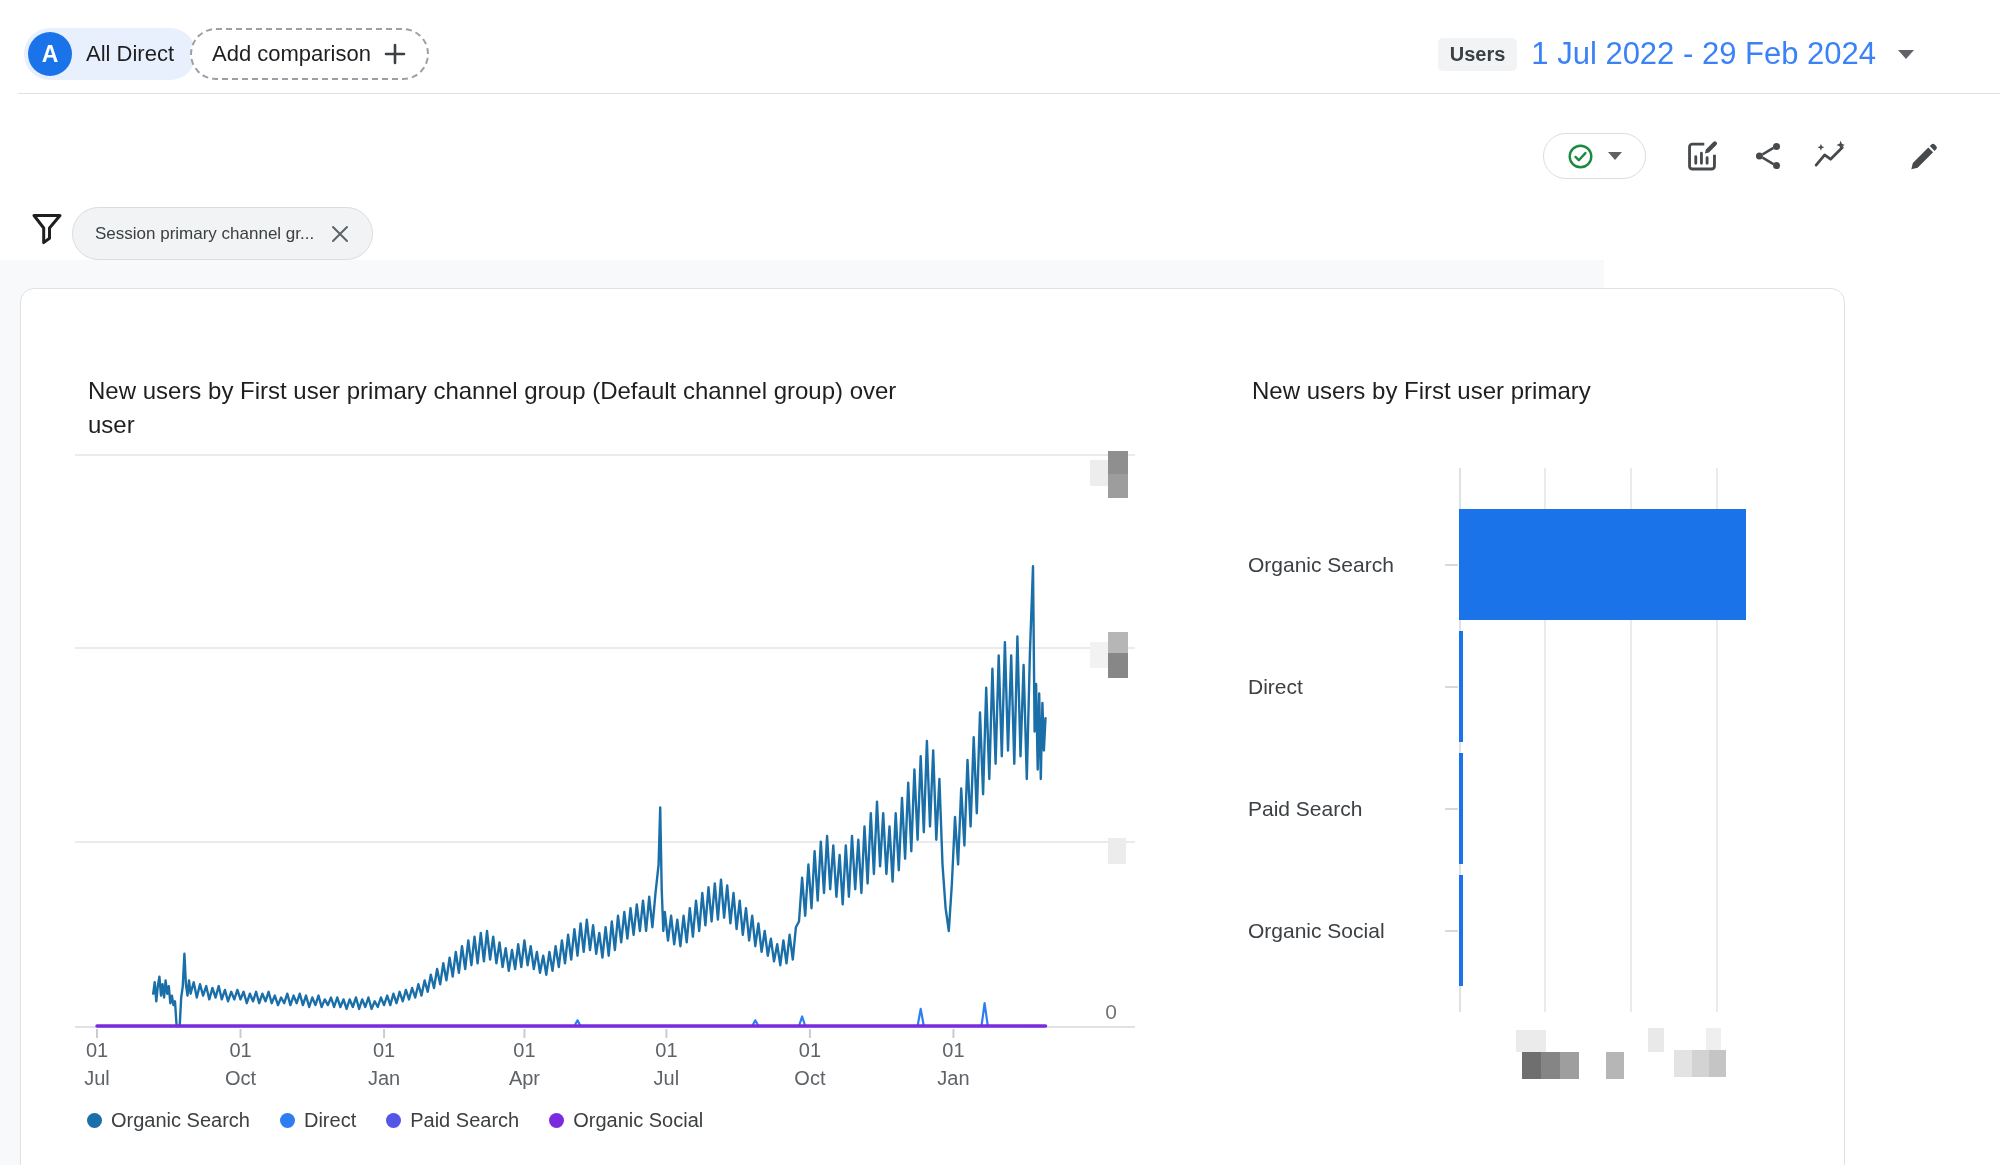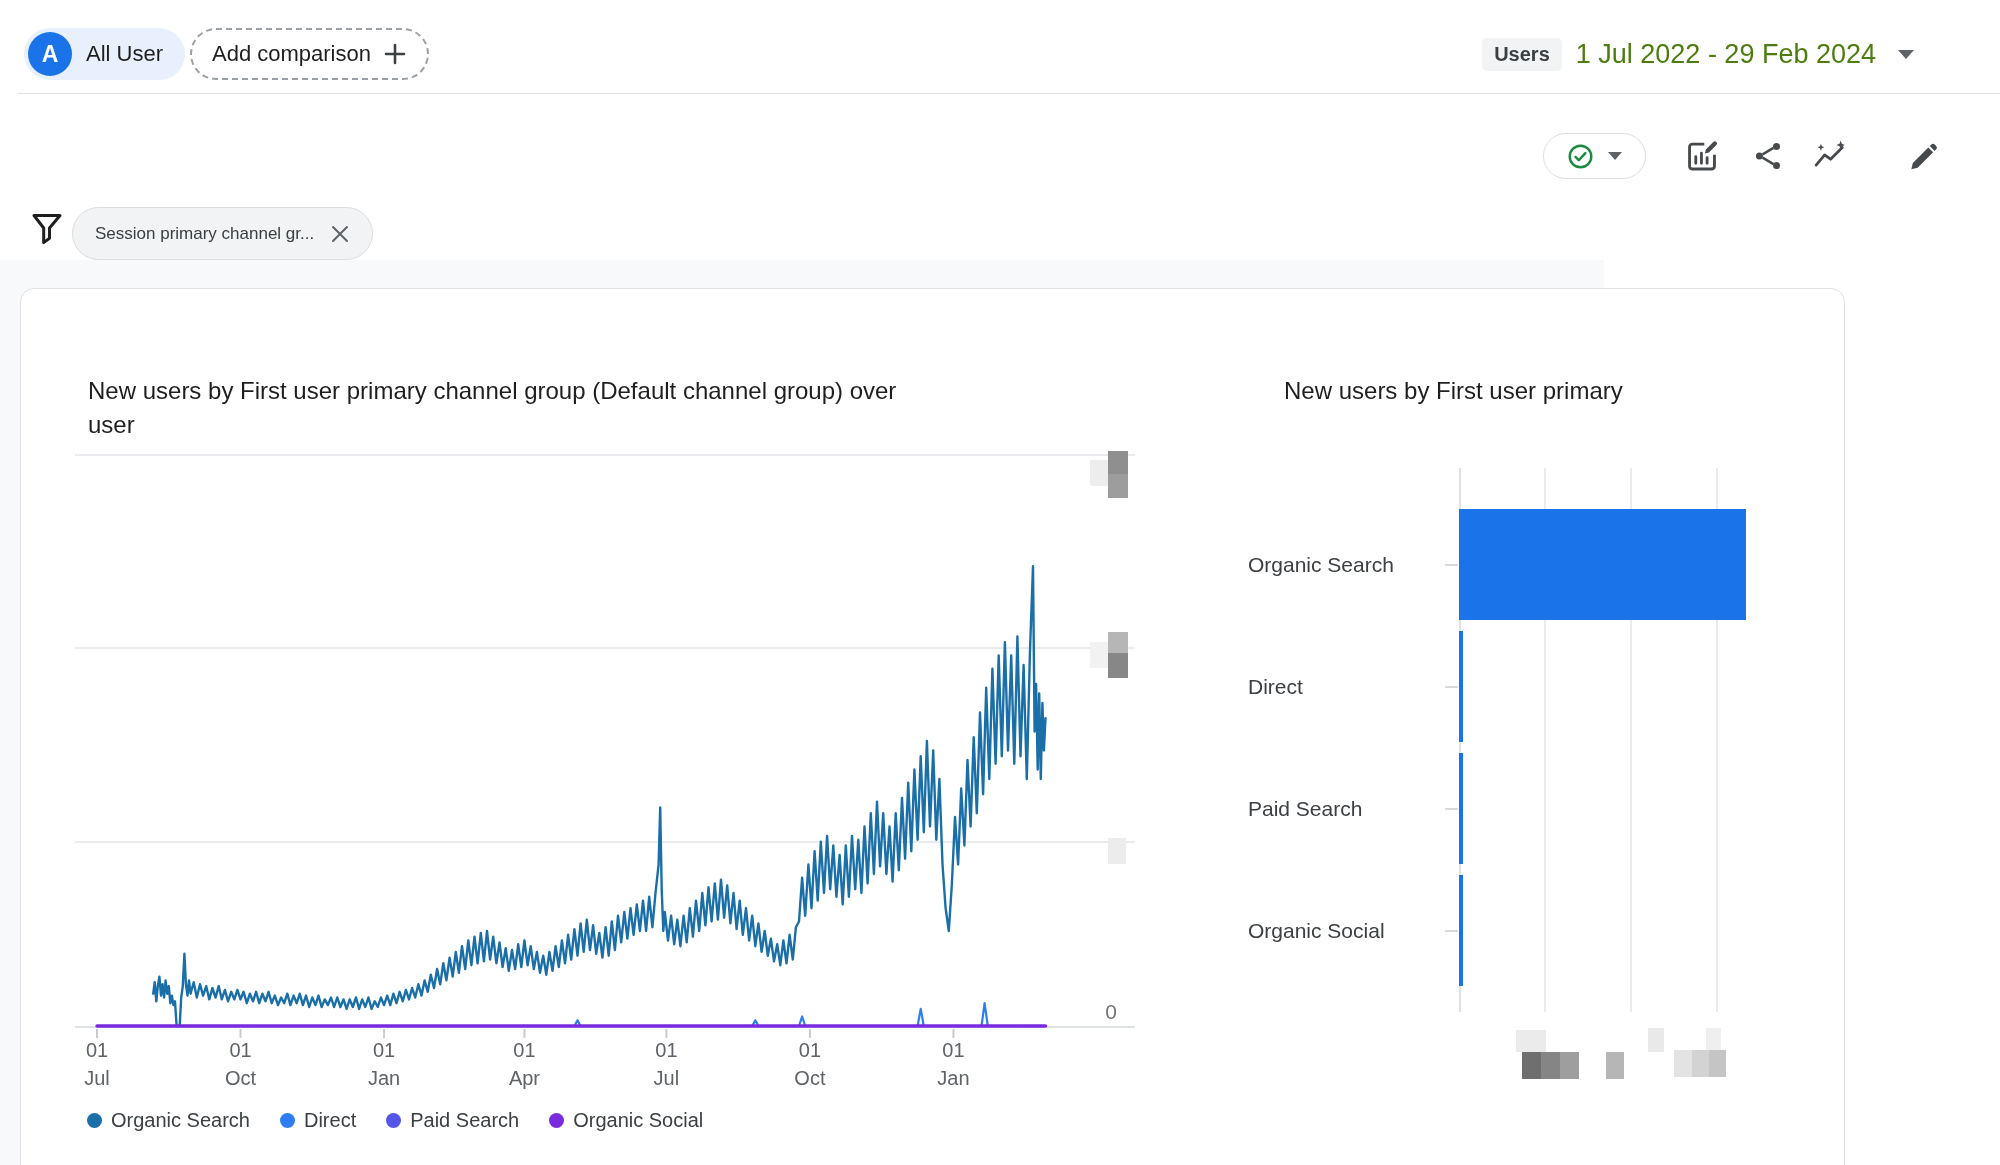--- a/index.html
+++ b/index.html
@@ -13,21 +13,21 @@
   .seg-pill{position:absolute;top:28px;height:52px;display:flex;align-items:center;
             background:#e8f0fe;border-radius:26px;padding:0 22px 0 4px;box-sizing:border-box;cursor:pointer;}
   .avatar{width:44px;height:44px;border-radius:50%;display:flex;align-items:center;justify-content:center;
           color:#fff;font-size:23px;font-weight:700;}
   .seg-label{margin-left:14px;font-size:22px;font-weight:500;color:#1f1f1f;}
   .add-cmp{position:absolute;left:190px;top:28px;height:52px;display:flex;align-items:center;gap:12px;
            border:2px dashed #9aa0a6;border-radius:26px;padding:0 20px;box-sizing:border-box;background:#fff;cursor:pointer;}
   .add-cmp span{font-size:22px;font-weight:500;color:#1f1f1f;}
   .daterange{position:absolute;top:28px;right:86px;height:52px;display:flex;align-items:center;cursor:pointer;}
   .custom-badge{background:#f1f3f4;border-radius:5px;padding:5px 12px;font-size:20px;font-weight:600;color:#3c4043;}
-  .date-text{margin-left:14px;font-size:27px;font-weight:500;color:#4d7c0f;}
+  .date-text{margin-left:14px;font-size:31px;font-weight:500;color:#3b82f6;}
   .caret{width:0;height:0;border-left:8px solid transparent;border-right:8px solid transparent;
          border-top:9px solid #5f6368;margin-left:22px;}
 
   
   .page-title{position:absolute;left:20px;top:136px;font-size:42px;font-weight:400;letter-spacing:0.2px;color:#1f1f1f;white-space:nowrap;}
   .status-pill{position:absolute;left:1543px;top:133px;width:103px;height:46px;border:1px solid #dadce0;
                border-radius:23px;display:flex;align-items:center;justify-content:center;gap:14px;background:#fff;cursor:pointer;box-sizing:border-box;}
   .hdr-icons{position:absolute;left:1676px;top:130px;width:280px;height:52px;}
   .icon-btn{position:absolute;top:0;width:52px;height:52px;display:flex;align-items:center;justify-content:center;cursor:pointer;}
 
@@ -60,21 +60,21 @@
   .pix{position:absolute;}
 </style>
 </head>
 <body>
 
 <div class="stage">
 
   <div class="toolbar">
     <div class="seg-pill" style="left:24px;">
       <div class="avatar" style="background:#1a73e8;">A</div>
-      <div class="seg-label">All User</div>
+      <div class="seg-label">All Direct</div>
     </div>
     <div class="add-cmp">
       <span>Add comparison</span>
       <svg width="24" height="24" viewBox="0 0 24 24">
         <path d="M12 3v18M3 12h18" stroke="#3c4043" stroke-width="2.6" stroke-linecap="round" fill="none"></path>
       </svg>
     </div>
     <div class="daterange">
       <span class="custom-badge">Users</span>
       <span class="date-text">1 Jul 2022 - 29 Feb 2024</span>
@@ -133,21 +133,21 @@
   </div>
 
   <div class="content">
     <div class="card">
 
       <div class="chart-title" style="left:67px;top:85px;width:1060px;">
         <div>New users by First user primary channel group (Default channel group) over</div>
         <div>user</div>
       </div>
 
-      <div class="chart-title" style="left:1231px;top:85px;width:560px;margin-left:32px;">
+      <div class="chart-title" style="left:1231px;top:85px;width:560px;">
         <div>New users by First user primary</div>
       </div>
 
       <svg id="linechart" class="abs" style="left:0;top:0;" width="1200" height="877">
         <line x1="54" y1="166" x2="1114" y2="166" stroke="#e9ebee" stroke-width="2"></line>
         <line x1="54" y1="359" x2="1114" y2="359" stroke="#e9ebee" stroke-width="2"></line>
         <line x1="54" y1="553" x2="1114" y2="553" stroke="#e9ebee" stroke-width="2"></line>
         <line x1="54" y1="738" x2="1114" y2="738" stroke="#dfe2e5" stroke-width="2"></line>
         <g id="xticks">
             <line x1="76" x2="76" y1="740" y2="749" stroke="#c9ccd0" stroke-width="2"></line>

